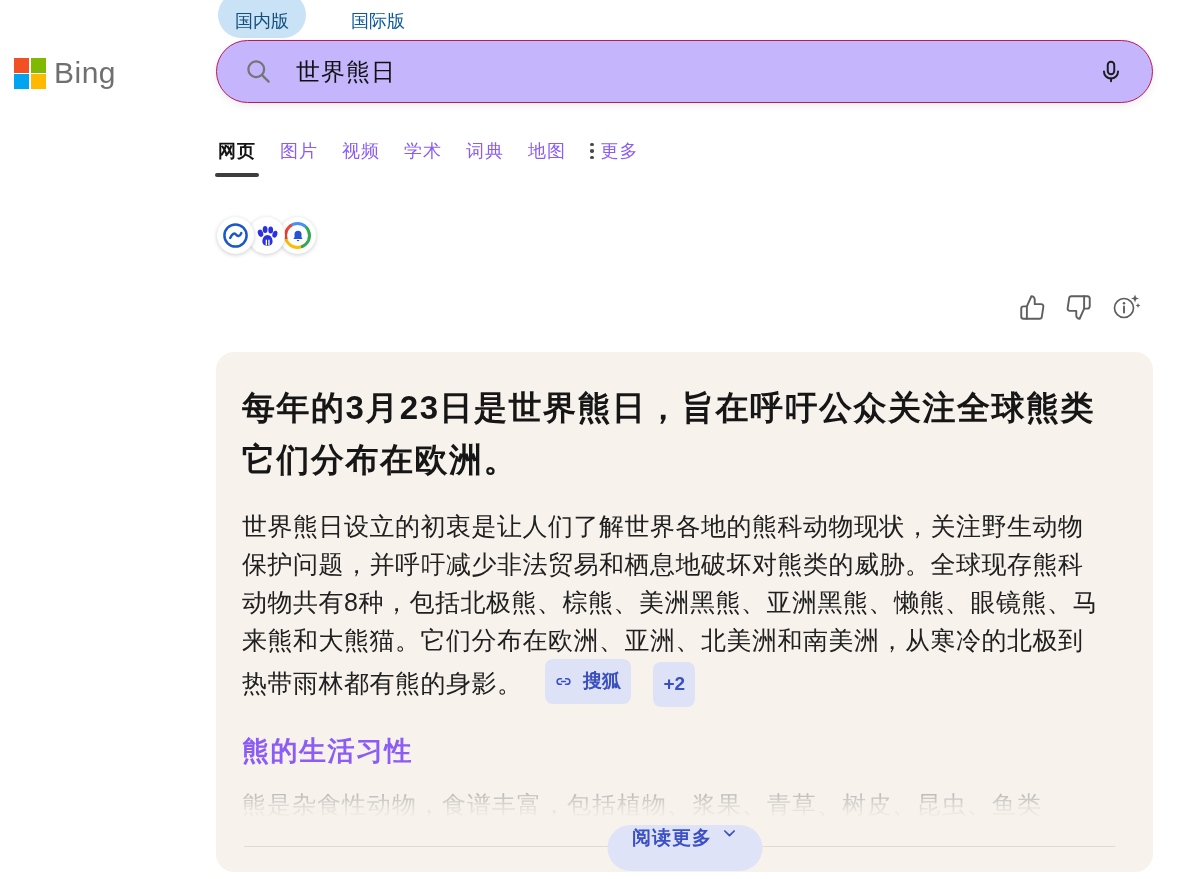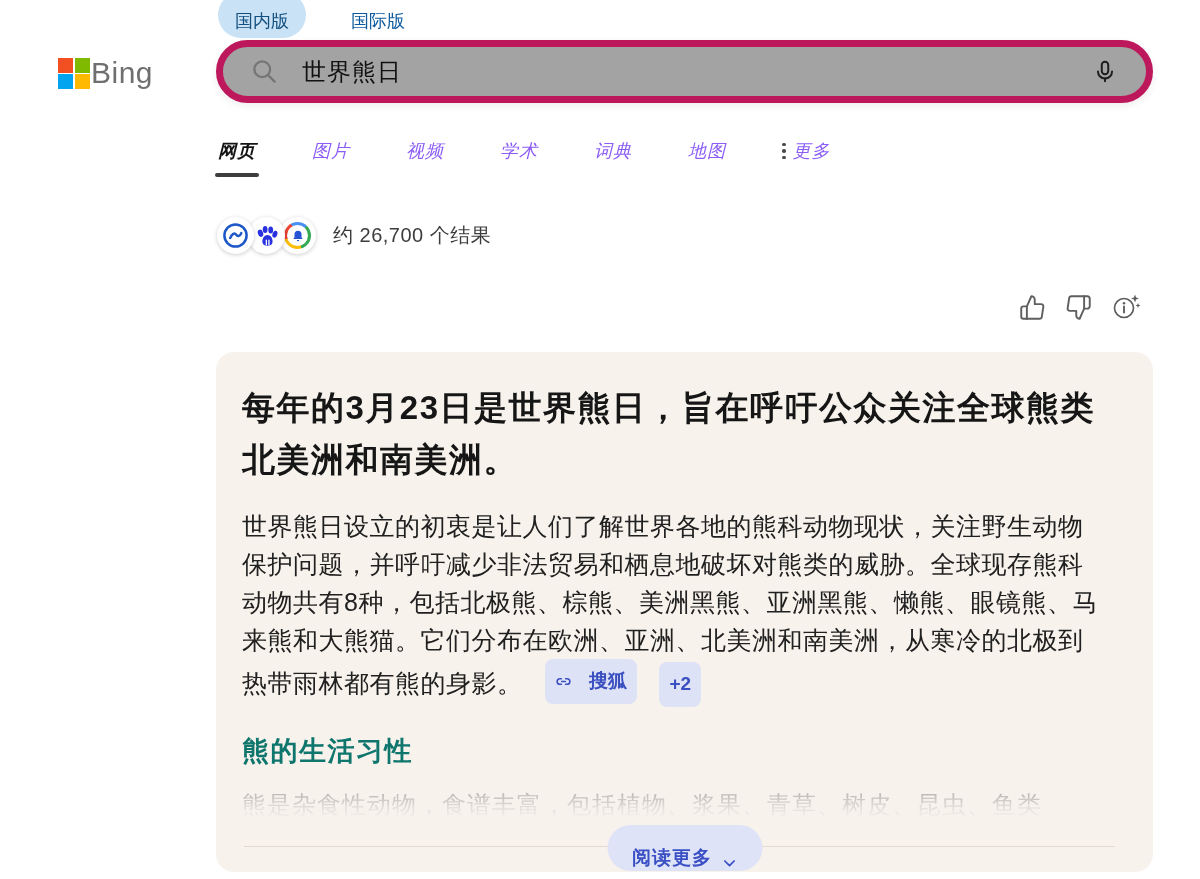--- a/index.html
+++ b/index.html
@@ -15,42 +15,42 @@
   .region-tab{
     height:46px;margin-top:-16px;padding:12px 17px 0;
     display:flex;align-items:center;border-radius:0 0 23px 23px;
     font-size:18px;color:#0c5a9e;cursor:pointer;box-sizing:border-box;
   }
   .region-tab.active{
     background:#c9e2f6;color:#14507f;border-radius:23px;font-weight:500;
   }
 
   
-  .logo{position:absolute;left:14px;top:56px;display:flex;align-items:center;gap:2px;margin-left:44px;}
+  .logo{position:absolute;left:14px;top:56px;display:flex;align-items:center;gap:9px;}
   .ms-squares{width:31px;height:31px;display:grid;grid-template-columns:15px 15px;grid-template-rows:15px 15px;gap:1.5px;}
   .ms-squares i{display:block;}
   .sq-red{background:#f25022;}.sq-green{background:#7fba00;}
   .sq-blue{background:#00a4ef;}.sq-yellow{background:#ffb900;}
   .bing-text{font-size:30px;color:#6f6f6f;letter-spacing:0.5px;}
 
   
   .search-box{
     position:absolute;left:216px;top:40px;width:937px;height:63px;
-    background:#a3a3a3;border:7px solid #be185d;border-radius:32px;
+    background:#c4b5fd;border:1px solid #be185d;border-radius:32px;
     box-shadow:0 3px 8px rgba(0,0,0,0.07);
     display:flex;align-items:center;padding:0 28px;box-sizing:border-box;
   }
   .search-input{
     flex:1;border:none;outline:none;margin-left:22px;
     font-size:24px;color:#111;letter-spacing:1px;background:transparent;
     font-family:inherit;
   }
 
   
-  .nav-tabs{position:absolute;left:218px;top:134px;display:flex;gap:56px;align-items:center;height:34px;font-style:italic;}
+  .nav-tabs{position:absolute;left:218px;top:134px;display:flex;gap:24px;align-items:center;height:34px;}
   .nav-tab{position:relative;font-size:18px;color:#8b5cf6;cursor:pointer;display:flex;align-items:center;letter-spacing:1px;}
   .nav-tab.active{font-weight:bold;color:#141414;}
   .nav-tab.active::after{
     content:"";position:absolute;left:-3px;right:-3px;bottom:-14px;height:4.5px;
     background:#3d3d3d;border-radius:2.5px;
   }
   .dots{display:flex;flex-direction:column;gap:3px;margin-right:7px;}
   .dots i{width:3.5px;height:3.5px;border-radius:50%;background:#4a4a4a;}
 
   
@@ -80,43 +80,43 @@
   .card-heading{
     font-size:33px;font-weight:bold;color:#161616;line-height:52px;
     letter-spacing:1.5px;white-space:pre-line;margin:0;
   }
   .card-paragraph{
     margin-top:21px;font-size:25px;color:#202020;line-height:38px;
     letter-spacing:0.5px;
   }
   .card-paragraph .para-text{white-space:pre-line;}
   .badge{
-    display:inline-flex;align-items:center;gap:17px;
+    display:inline-flex;align-items:center;gap:11px;
     background:#dee2f6;color:#3a4fc0;border-radius:8px;
     padding:3px 10px 4px;font-size:19px;font-weight:600;
     vertical-align:2px;margin-left:15px;cursor:pointer;letter-spacing:0;
   }
   .section-heading{
-    margin-top:26px;font-size:27px;font-weight:bold;color:#0f766e;letter-spacing:1.5px;
+    margin-top:26px;font-size:27px;font-weight:bold;color:#8b5cf6;letter-spacing:1.5px;
   }
   .teaser{
     margin-top:20px;font-size:24px;color:#8a8a8a;letter-spacing:1px;
     height:30px;overflow:hidden;position:relative;
   }
   .teaser::after{
     content:"";position:absolute;inset:0;
     background:linear-gradient(to bottom, rgba(247,242,236,0.35) 0%, rgba(247,242,236,0.8) 60%, #f7f2ec 100%);
   }
   .read-more-row{position:relative;margin-top:6px;height:50px;}
   .divider{position:absolute;left:2px;right:12px;top:21px;height:1px;background:#e2dad1;}
   .read-more-btn{
     position:absolute;left:50%;transform:translateX(-50%);top:0;
     height:46px;background:#dfe3f8;color:#3a50c4;border:none;border-radius:23px;
     padding:0 25px;font-size:19px;font-weight:600;letter-spacing:1px;
-    display:flex;align-items:flex-end;gap:9px;cursor:pointer;font-family:inherit;
+    display:flex;align-items:flex-start;gap:9px;cursor:pointer;font-family:inherit;
   }
 </style>
 </head>
 <body>
 
 <div class="region-tabs">
   <div class="region-tab active">国内版</div>
   <div class="region-tab">国际版</div>
 </div>
 
@@ -185,21 +185,20 @@
   <span class="favicon">
     <span class="ring-icon">
         <span class="inner">
       <svg width="14" height="14" viewBox="0 0 24 24" fill="#2553d3">
         <path d="M12 3a6 6 0 0 0-6 6v5l-2 3h16l-2-3V9a6 6 0 0 0-6-6z"></path>
         <path d="M10 19a2 2 0 0 0 4 0z"></path>
       </svg>
     </span>
       </span>
   </span>
-  <span class="count-text">约 26,700 个结果</span>
 </div>
 
 <div class="feedback">
   <span class="fb-icon">
     <svg width="27" height="27" viewBox="0 0 24 24" fill="none" stroke="#5f5f5f" stroke-width="1.7" stroke-linecap="round" stroke-linejoin="round">
       <path d="M14 9V5a3 3 0 0 0-3-3l-4 9v11h11.28a2 2 0 0 0 2-1.7l1.38-9a2 2 0 0 0-2-2.3z"></path>
       <path d="M7 22H4a2 2 0 0 1-2-2v-7a2 2 0 0 1 2-2h3"></path>
     </svg>
   </span>
   <span class="fb-icon">
@@ -214,21 +213,21 @@
       <line x1="13" y1="13.5" x2="13" y2="19.5" stroke="#5f5f5f" stroke-width="1.9" stroke-linecap="round"></line>
       <circle cx="13" cy="10.2" r="1.25" fill="#5f5f5f"></circle>
       <path d="M24 1.5l1.1 2.9L28 5.5l-2.9 1.1L24 9.5l-1.1-2.9L20 5.5l2.9-1.1z" fill="#5f5f5f"></path>
       <path d="M27 10l.7 1.8 1.8.7-1.8.7L27 15l-.7-1.8-1.8-.7 1.8-.7z" fill="#5f5f5f"></path>
     </svg>
   </span>
 </div>
 
 <div class="answer-card">
   <div class="card-heading">每年的3月23日是世界熊日，旨在呼吁公众关注全球熊类
-北美洲和南美洲。</div>
+它们分布在欧洲。</div>
 
   <div class="card-paragraph">
     <span class="para-text">世界熊日设立的初衷是让人们了解世界各地的熊科动物现状，关注野生动物
 保护问题，并呼吁减少非法贸易和栖息地破坏对熊类的威胁。全球现存熊科
 动物共有8种，包括北极熊、棕熊、美洲黑熊、亚洲黑熊、懒熊、眼镜熊、马
 来熊和大熊猫。它们分布在欧洲、亚洲、北美洲和南美洲，从寒冷的北极到
 热带雨林都有熊的身影。</span>
     <span class="badge">
       <svg width="17" height="17" viewBox="0 0 24 24" fill="none" stroke="#3a4fc0" stroke-width="2.2" stroke-linecap="round">
         <path d="M9 8H7a4 4 0 0 0 0 8h2"></path>

